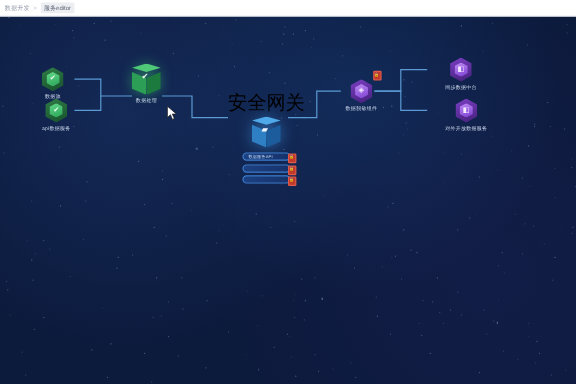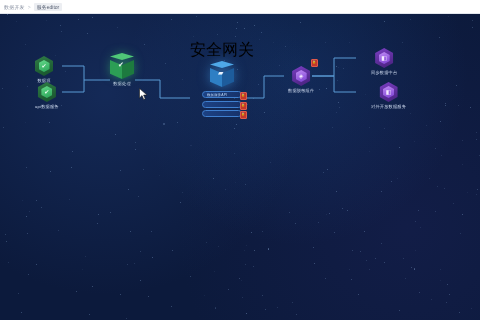--- a/index.html
+++ b/index.html
@@ -84,21 +84,21 @@
   .cube.blue .top{background:#4fa8e8;}
   .cube.blue .lf{background:#2e7fc4;}
   .cube.blue .rt{background:#1d5c9c;}
   .cube.blue{filter:drop-shadow(0 0 6px rgba(70,160,240,.55));}
   .cube .mark{
     position:absolute;left:8px;top:8px;font-size:7px;line-height:1;color:#eafaf0;
   }
   .cube.blue .mark{color:#eaf4ff;}
 
   
-  .group{position:absolute;display:flex;flex-direction:column;align-items:center;}
+  .group{position:absolute;display:flex;flex-direction:column;align-items:center;margin-top:36px;}
   .rows{margin-top:4px;display:flex;flex-direction:column;gap:2.5px;}
   .row{
     position:relative;width:40px;height:7px;border-radius:4px;
     background:linear-gradient(90deg,rgba(30,70,140,.85),rgba(24,52,110,.85));
     border:.5px solid #3f7fcf;
     display:flex;align-items:center;padding-left:4px;box-sizing:border-box;
   }
   .row .txt{font-size:3.4px;color:#bfd8f5;white-space:nowrap;letter-spacing:.2px;}
   .row .lock{
     position:absolute;right:-6px;top:0px;width:5px;height:6px;border-radius:1px;

